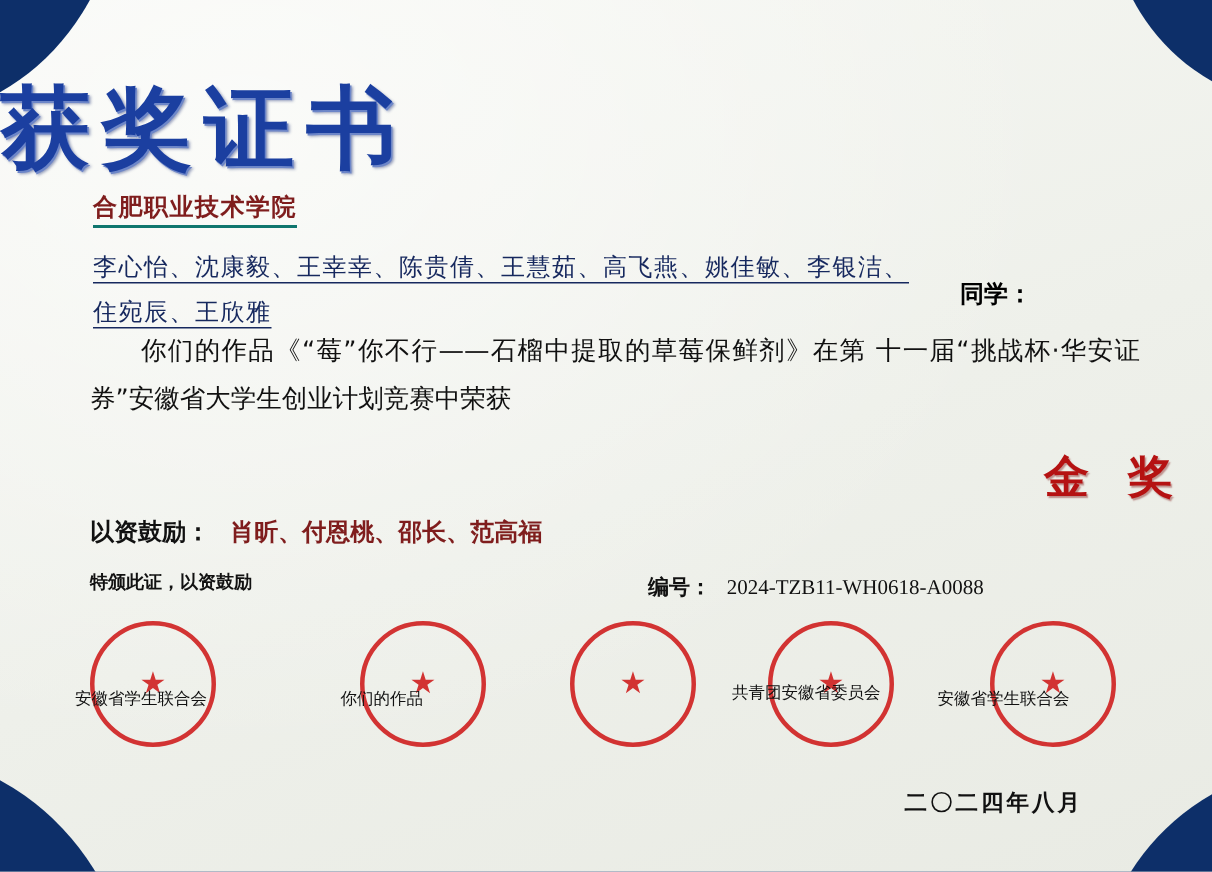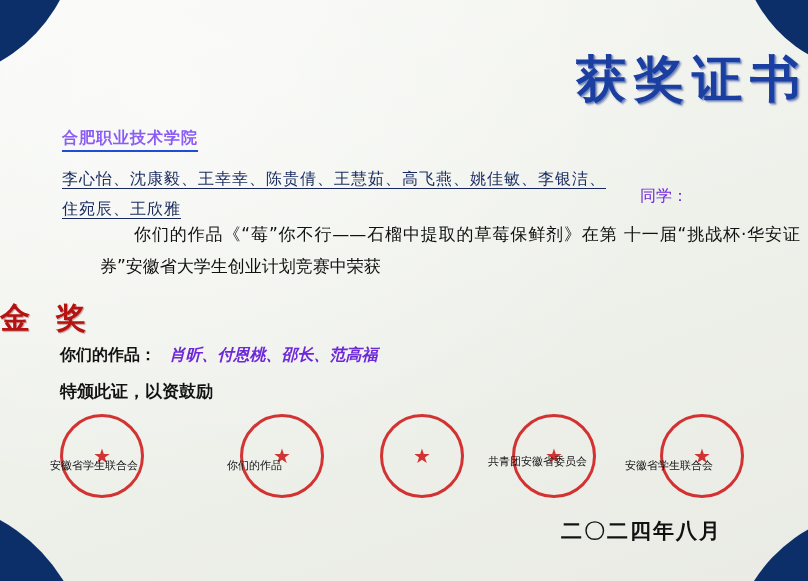--- a/index.html
+++ b/index.html
@@ -80,40 +80,40 @@
   .content {
     position: absolute;
     left: 0; top: 0;
     width: 808px; height: 581px;
   }
   
   .title {
     position: absolute;
     left: 0; right: 0;
     top: 46px;
-    text-align: right;
+    text-align: left;
     font-family: Liberation Serif, serif;
-    font-size: 50px;
+    font-size: 60px;
     font-weight: bold;
     letter-spacing: 8px;
     color: #1b3fa0;
     text-shadow:
       1px 1px 0 #6d86c8,
       2px 2px 2px rgba(20,40,110,0.45);
   }
   
   .school {
     position: absolute;
     left: 62px;
     top: 128px;
     font-size: 16px;
     font-weight: bold;
-    color: #8b5cf6;
+    color: #7f1d1d;
     letter-spacing: 1px;
-    border-bottom: 2px solid #1d4ed8;
+    border-bottom: 2px solid #0f766e;
     padding-bottom: 1px;
   }
   
   .names {
     position: absolute;
     left: 62px;
     top: 164px;
     width: 690px;
     font-size: 16px;
     color: #16285e;
@@ -126,69 +126,68 @@
   }
   .names .seg {
     border-bottom: 1.5px solid #16285e;
     padding-bottom: 1px;
   }
   .tongxue {
     position: absolute;
     left: 640px;
     top: 186px;
     font-size: 16px;
-    font-weight: normal;
-    color: #6d28d9;
+    font-weight: bold;
+    color: #000000;
     font-family: "DejaVu Sans", sans-serif;
   }
   
   .body-text {
     position: absolute;
     left: 60px;
     top: 218px;
     width: 700px;
     font-size: 17px;
     line-height: 32px;
     color: #111;
     font-family: "DejaVu Sans", sans-serif;
     text-align: justify;
-    margin-left: 40px;
   }
   .body-text .indent { padding-left: 34px; }
   
   .award {
     position: absolute;
     left: 0; right: 0;
     top: 298px;
-    text-align: left;
+    text-align: right;
     font-family: "DejaVu Sans", sans-serif;
     font-size: 30px;
     font-weight: bold;
     letter-spacing: 26px;
     color: #b51212;
     text-shadow: 1px 1px 1px rgba(120,0,0,0.4);
   }
   
   .teachers {
     position: absolute;
     left: 60px;
     top: 345px;
     font-size: 16px;
     color: #111;
     font-family: "DejaVu Sans", sans-serif;
     font-weight: bold;
   }
   .teachers .label { margin-right: 8px; }
-  .teachers .value { color: #6d28d9; font-style: italic; }
+  .teachers .value { color: #7f1d1d; }
   
   .issue {
     position: absolute;
     left: 60px;
     top: 380px;
-    font-size: 17px;
+    font-size: 12px;
     font-weight: bold;
     color: #111;
     font-family: "DejaVu Sans", sans-serif;
   }
   .serial {
     position: absolute;
     left: 432px;
     top: 383px;
     font-size: 14px;
     color: #111;
@@ -226,21 +225,21 @@
     font-size: 11px;
     color: #111;
     font-family: "DejaVu Sans", sans-serif;
     white-space: nowrap;
   }
   
   .date {
     position: absolute;
     right: 86px;
     bottom: 36px;
-    font-size: 21px;
+    font-size: 15px;
     font-weight: bold;
     color: #111;
     font-family: "DejaVu Sans", sans-serif;
     letter-spacing: 2px;
   }
 </style>
 </head>
 <body>
 
 <div id="certificate">
@@ -270,26 +269,30 @@
     <div class="tongxue">同学：</div>
 
     <div class="body-text">
       <span class="indent">你们的作品《“莓”你不行——石榴中提取的草莓保鲜剂》在第</span>
       <span>十一届“挑战杯·华安证券”安徽省大学生创业计划竞赛中荣获</span>
     </div>
 
     <div class="award">金奖</div>
 
     <div class="teachers">
-      <span class="label">你们的作品：</span>
+      <span class="label">以资鼓励：</span>
       <span class="value">肖昕、付恩桃、邵长、范高福</span>
     </div>
 
     <div class="issue">特颁此证，以资鼓励</div>
 
+    <div class="serial">
+      <span class="sn-label">编号：</span>
+      <span class="sn-value">2024-TZB11-WH0618-A0088</span>
+    </div>
 
     <div class="seals">
 
       <div class="seal" style="left:10px; top:4px;">
         <span class="star">★</span>
       </div>
       <div class="org-name" style="left:0px; top:48px;">安徽省学生联合会</div>
 
       <div class="seal" style="left:190px; top:4px;">
         <span class="star">★</span>

